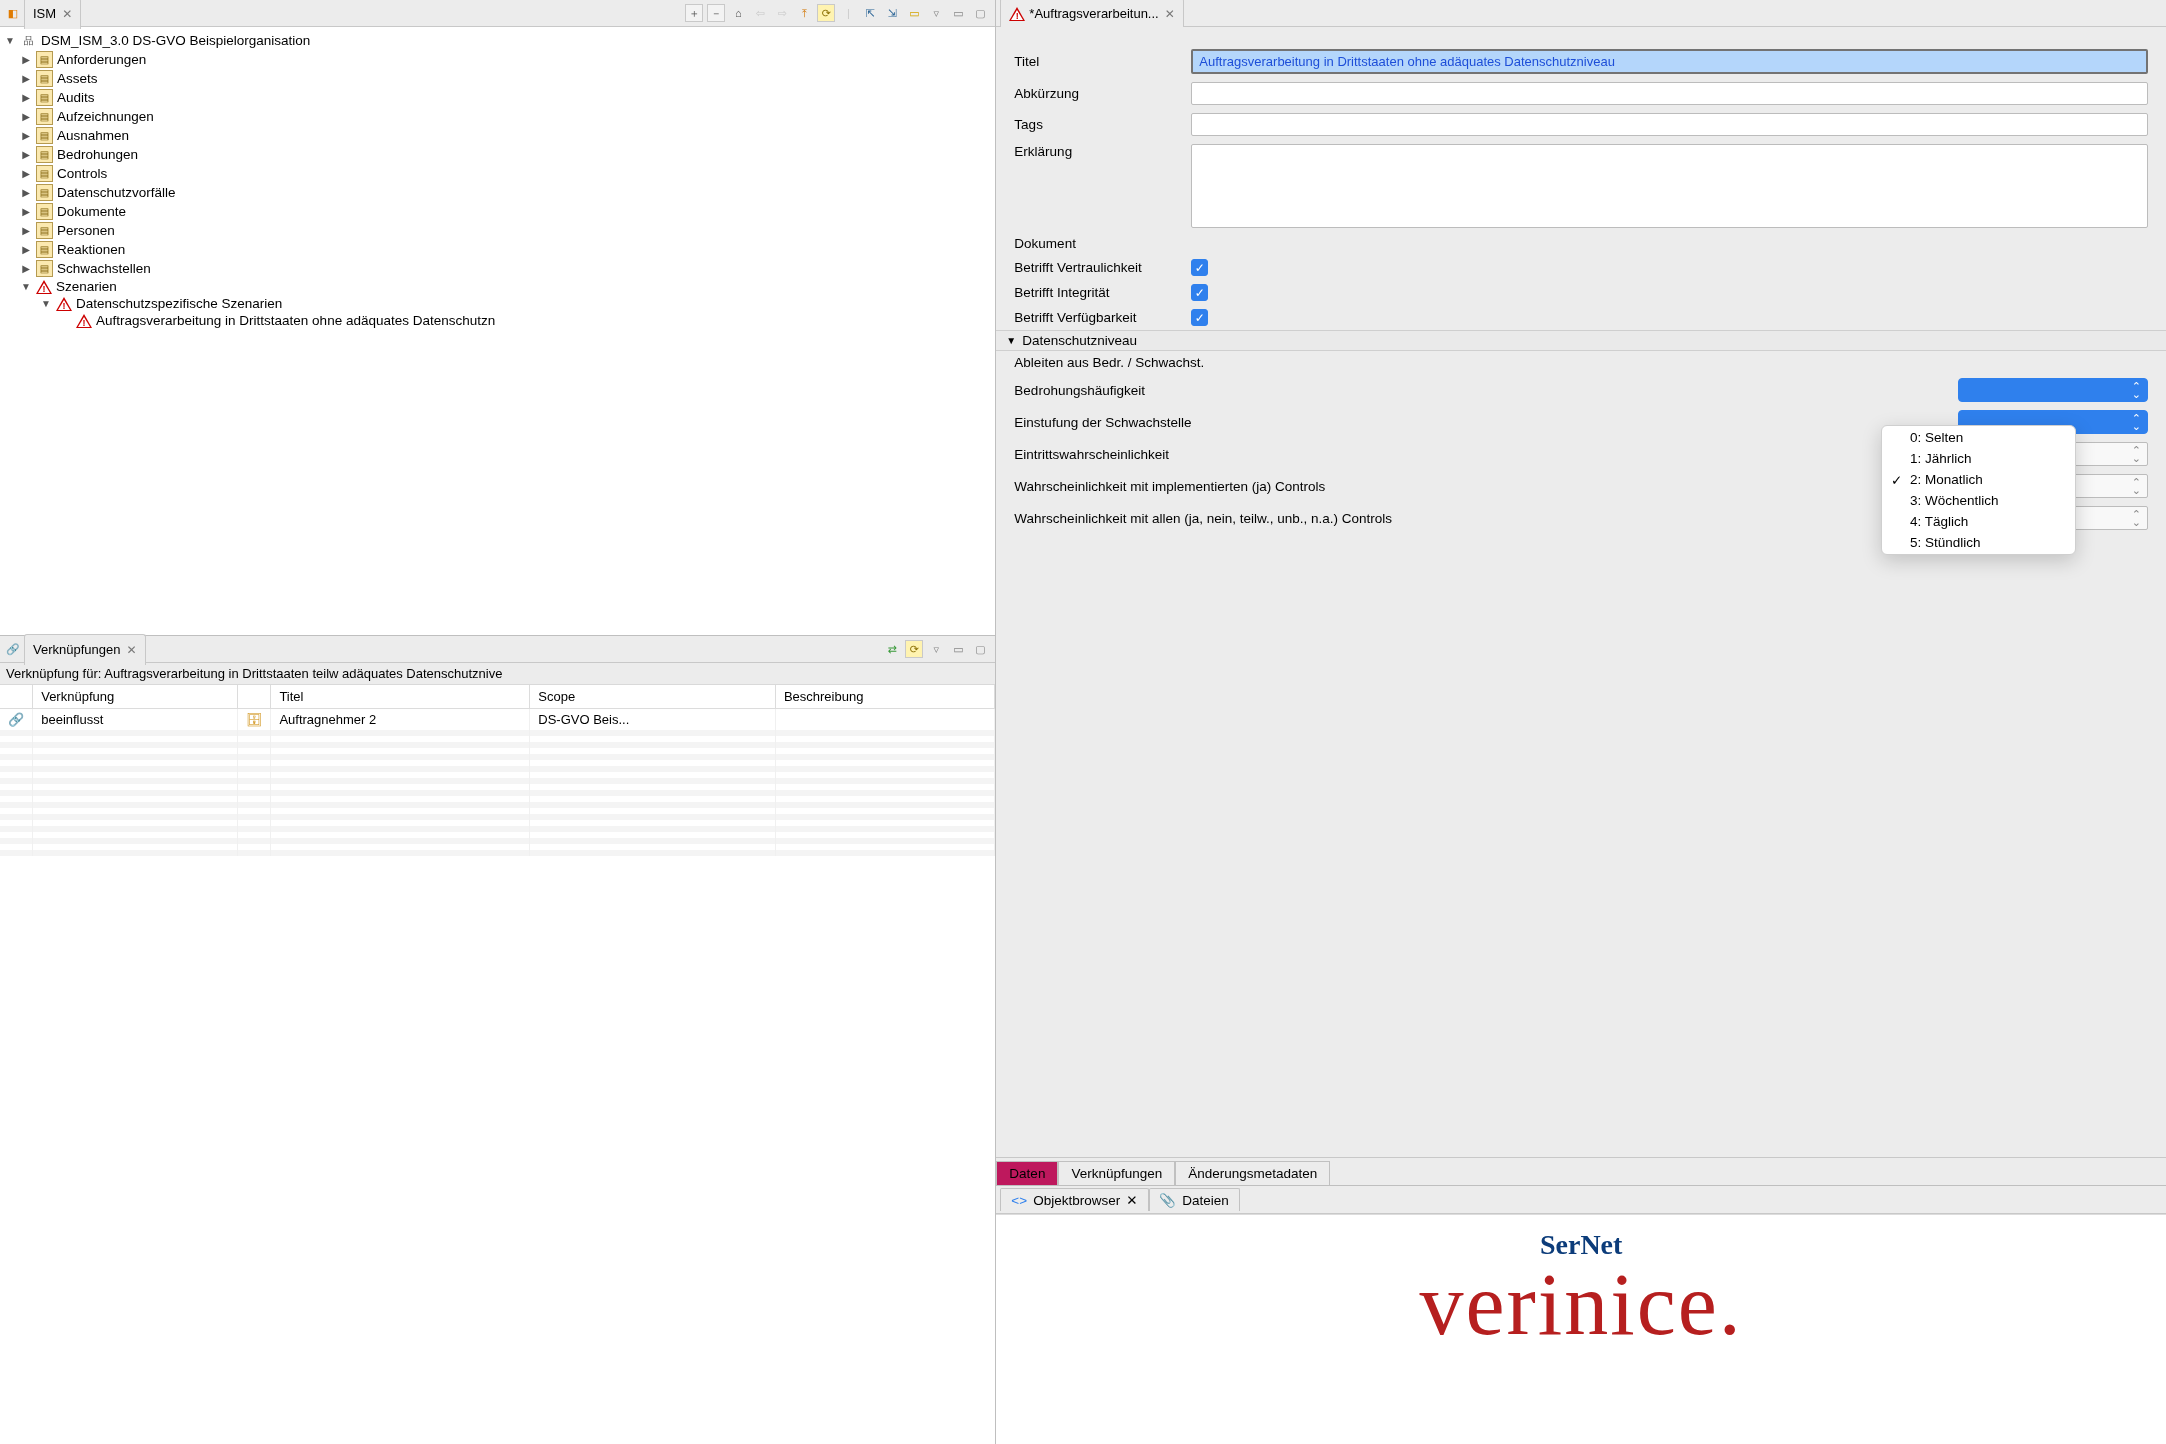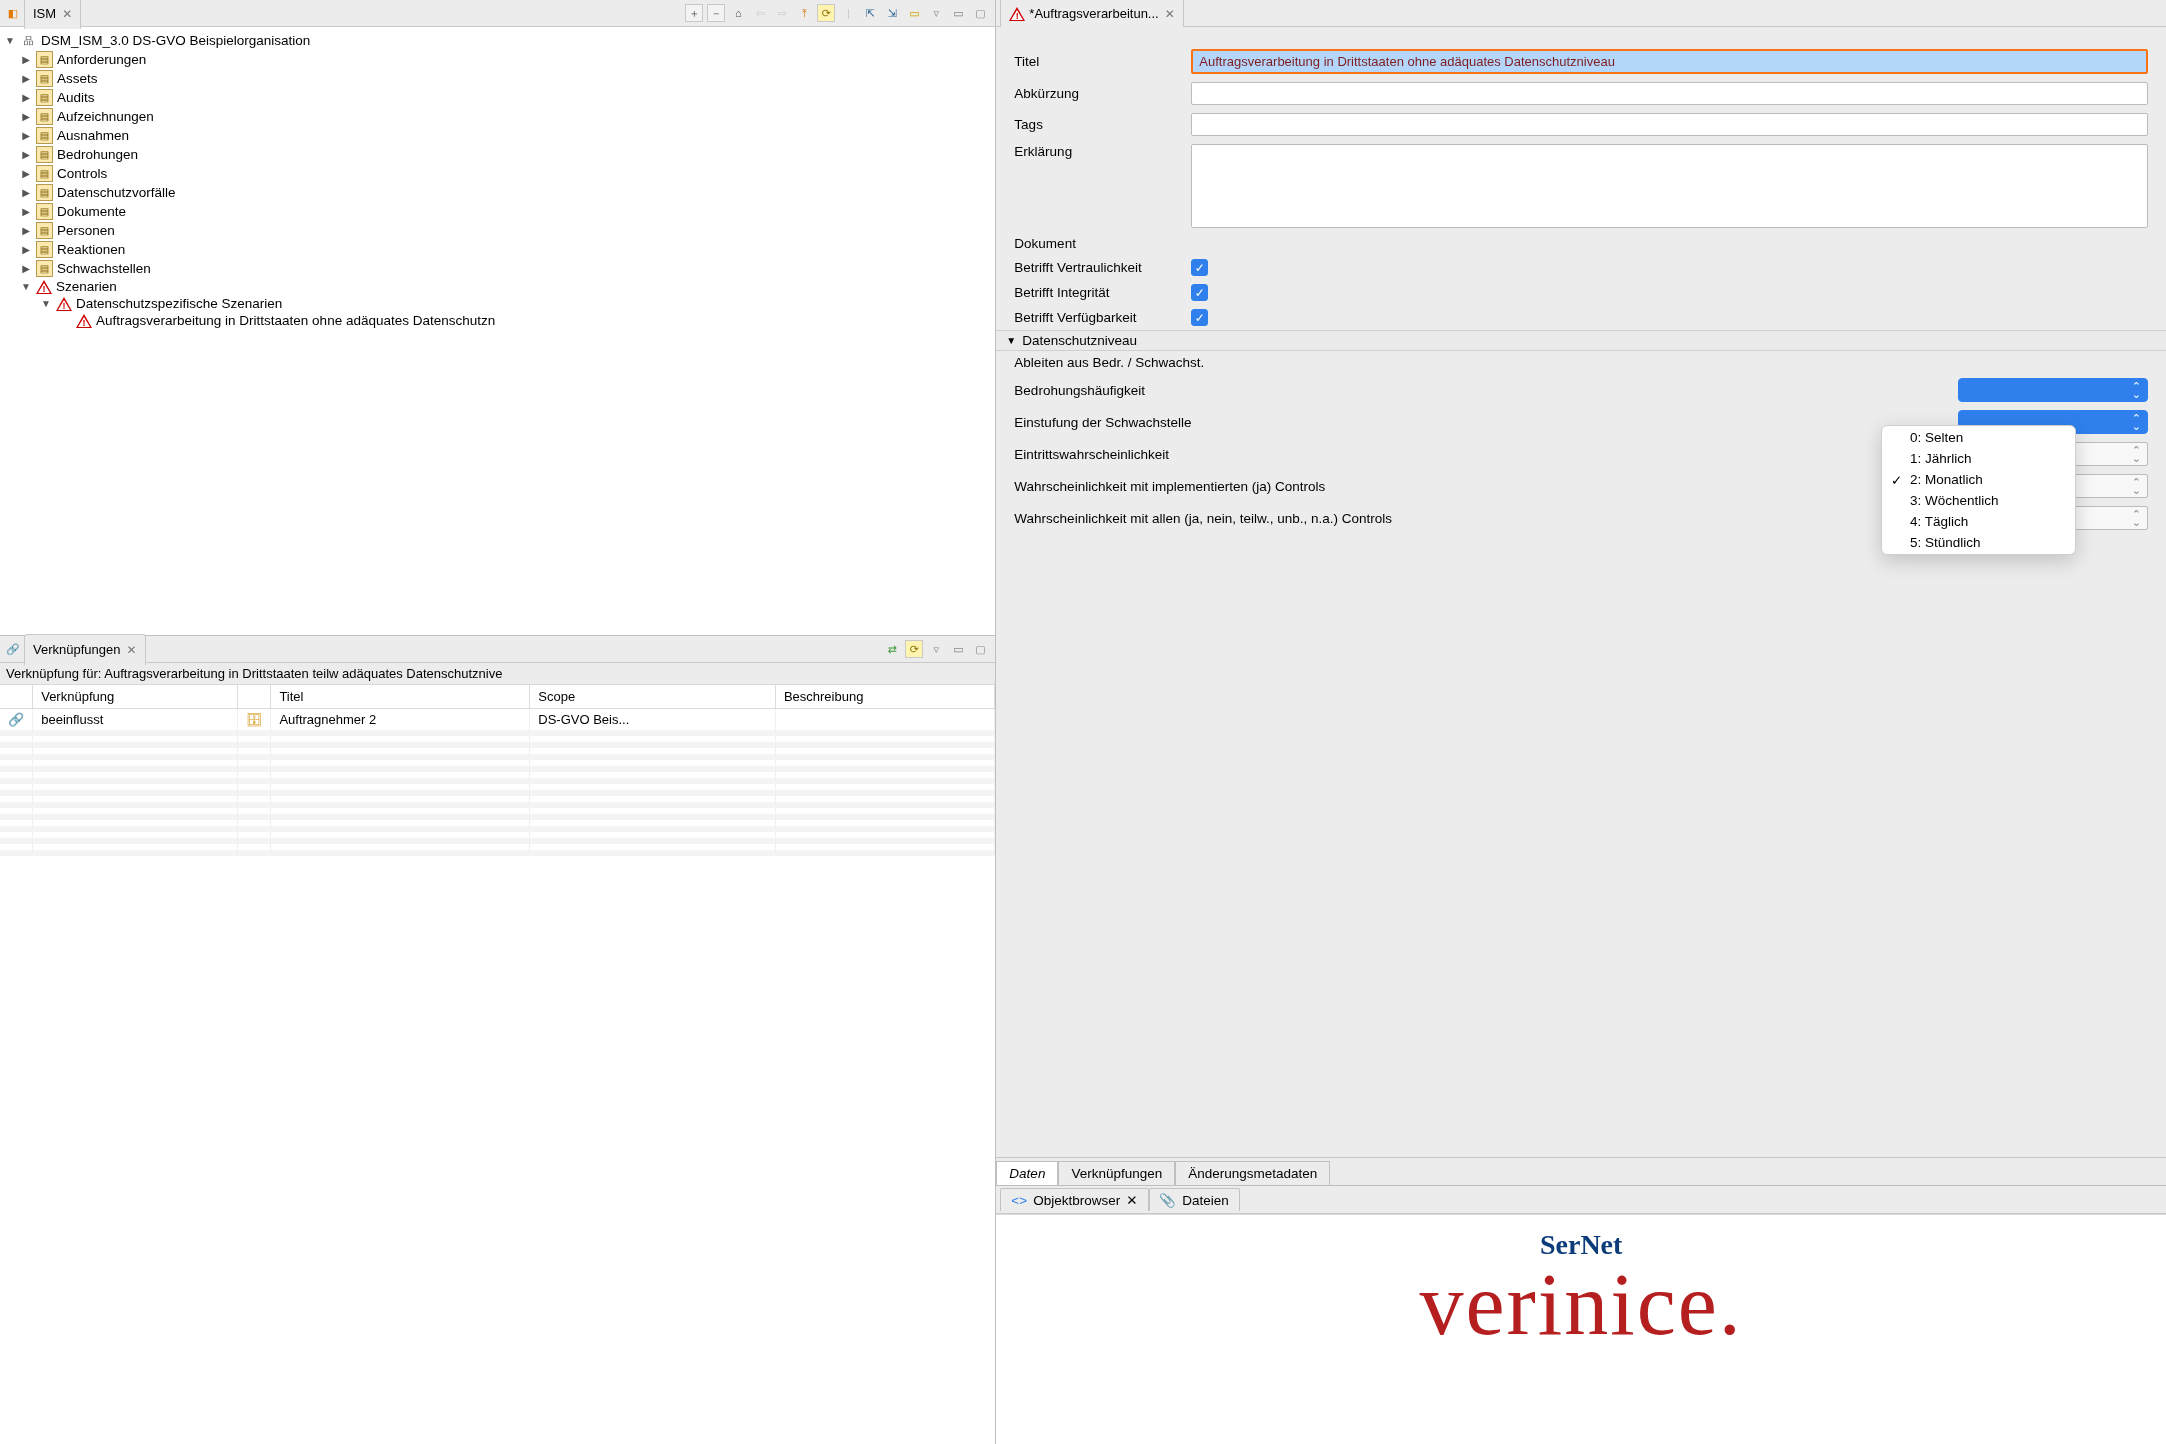--- a/index.html
+++ b/index.html
@@ -158,22 +158,22 @@
 .form-row input[type=text], .form-row textarea, .form-row .select {
   flex: 1;
   border: 1px solid #bcbcbc;
   background: #fff;
   font-size: 13px;
   padding: 3px 6px;
   border-radius: 2px;
 }
 .form-row input.highlight {
   background: #b4d6fb;
-  border: 2px solid #f97316;
-  color: #7f1d1d;
+  border: 2px solid #737373;
+  color: #1d4ed8;
 }
 .form-row textarea { height: 84px; resize: none; }
 .form-row.tall { align-items: flex-start; }
 .check {
   width: 17px; height: 17px;
   background: #2f80ed; border: 1px solid #2f80ed; border-radius: 3px;
   display: inline-flex; align-items: center; justify-content: center;
   color: #fff; font-size: 12px;
 }
 
@@ -232,21 +232,21 @@
 }
 .detail-bottom-tabs .btab {
   padding: 4px 12px;
   border: 1px solid #c0c0c0;
   border-bottom: none;
   background: #ececec;
   font-size: 13.5px;
   margin-top: 3px;
   cursor: pointer;
 }
-.detail-bottom-tabs .btab.active { background: #ffffff; font-style: italic; }
+.detail-bottom-tabs .btab.active { background: #be185d; }
 
 
 .ob-tabbar {
   display: flex;
   align-items: center;
   background: #ececec;
   border-top: 1px solid #bfbfbf;
   border-bottom: 1px solid #c8c8c8;
   padding: 2px 4px;
 }

